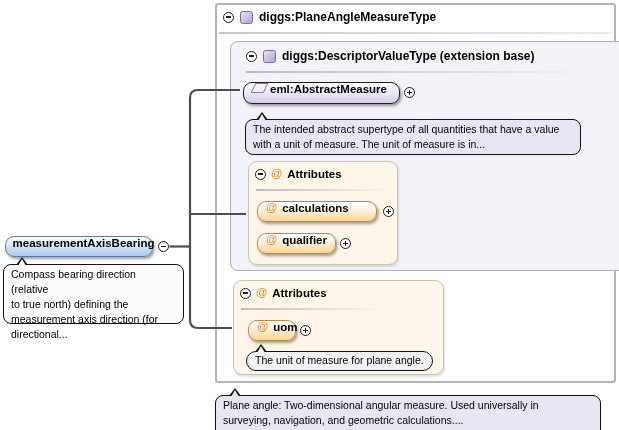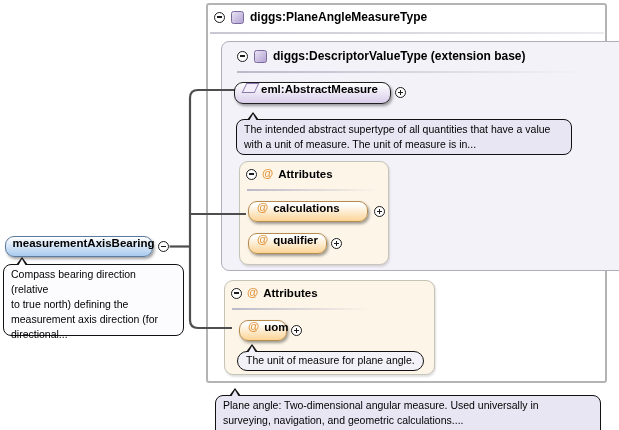--- a/index.html
+++ b/index.html
@@ -56,21 +56,21 @@
              border-right:4.4px solid transparent;
              border-bottom:7.8px solid var(--fill,#e9e6f4); }
   
   #wires { position:absolute; left:0; top:0; z-index:5; }
 </style>
 </head>
 <body>
 
 <div id="stage">
 
-  <div class="box outer-box" style="left:206px; top:3px; width:401px; height:380px;">
+  <div class="box outer-box" style="left:215px; top:3px; width:401px; height:380px;">
     <div class="hdr" style="left:6px; top:5px;">
       <span class="circ inline"></span>
       <span class="sq-icon"></span>
       <span>diggs:PlaneAngleMeasureType</span>
     </div>
     <div class="sep" style="left:2px; top:27px; width:394px;
          background:linear-gradient(to right,#c9c7d2,#ececf0);"></div>
 
     <div class="box lav-box" style="left:13px; top:36px; width:452px; height:230px;">
       <div class="hdr" style="left:15px; top:7px;">
@@ -131,21 +131,21 @@
   </div>
 
   <div class="callout" style="--fill:#e9e6f4; --ax:13px; left:215px; top:395px; width:386px; height:44px;">Plane angle: Two-dimensional angular measure. Used universally in
 surveying, navigation, and geometric calculations....</div>
 
   <div class="pill pill-elem" style="left:5px; top:236px; width:148px; height:21px;padding-left:9px;">
     <span>measurementAxisBearing</span>
   </div>
   <span class="circ" style="left:158px; top:241px;"></span>
 
-  <div class="callout" style="--fill:#fcfcfe; --ax:12px; left:3px; top:264px; width:181px; height:72px;">Compass bearing direction (relative
+  <div class="callout" style="--fill:#fcfcfe; --ax:12px; left:3px; top:264px; width:181px; height:60px;">Compass bearing direction (relative
 to true north) defining the
 measurement axis direction (for
 directional...</div>
 
   <svg id="wires" width="619" height="430">
     <path d="M169.5,246.5 H190" stroke="#4e4e4e" stroke-width="2.2" fill="none"></path>
     <path d="M240,90 H198 Q190,90 190,98 V320 Q190,328 198,328 H232" stroke="#4e4e4e" stroke-width="2.2" fill="none"></path>
     <path d="M190,214 H246" stroke="#4e4e4e" stroke-width="2.2" fill="none"></path>
   </svg>
 

